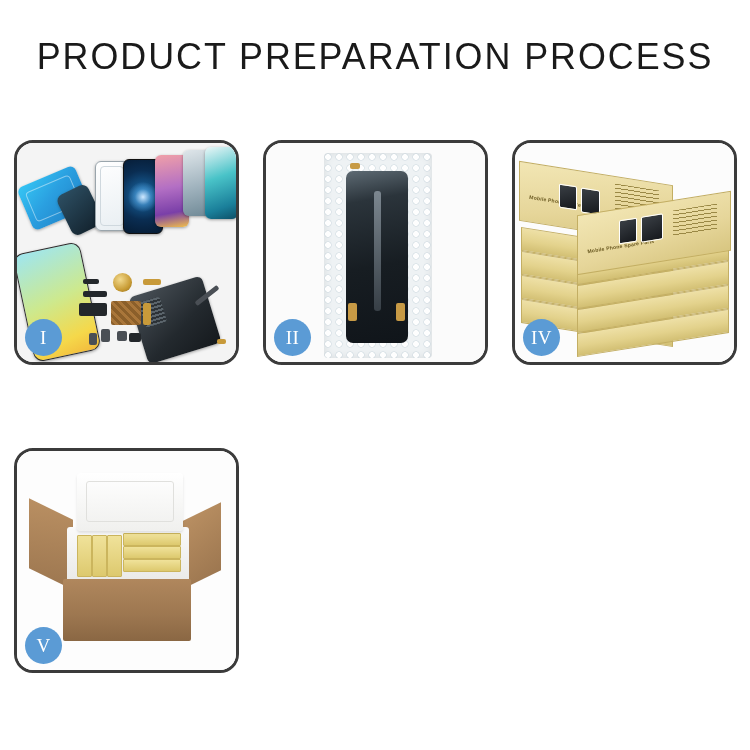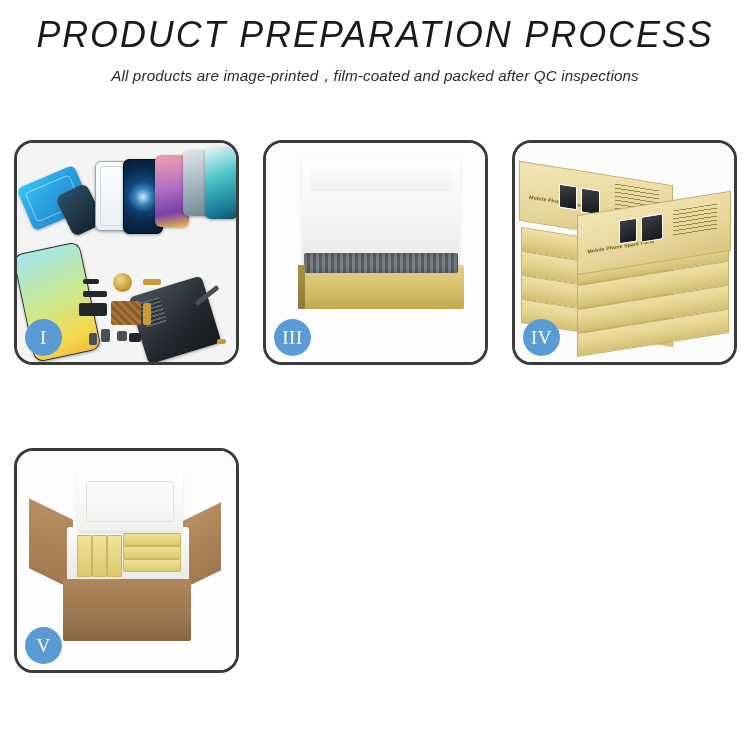--- a/index.html
+++ b/index.html
@@ -12,23 +12,22 @@
     height: 750px;
     font-family: "Liberation Sans", sans-serif;
     overflow: hidden;
     position: relative;
   }
 
   
   .header {
     width: 100%;
     text-align: center;
-    padding-top: 16px;
+    padding-top: 38px;
     box-sizing: border-box;
-    font-style: italic;
   }
   .main-title {
     font-family: "Liberation Sans", sans-serif;
     font-size: 37px;
     font-weight: 400;
     letter-spacing: 2.0px;
     color: #1a1a1a;
     line-height: 1.05;
     transform: scaleX(0.97);
     white-space: nowrap;
@@ -322,21 +321,20 @@
   }
   .c6-tape {
     position:absolute; background: rgba(150,118,78,.7);
   }
 </style>
 </head>
 <body>
 
 <div class="header">
   <h1 class="main-title">PRODUCT PREPARATION PROCESS</h1>
-  <p class="sub-title">All products are image-printed，film-coated and packed after QC inspections</p>
 </div>
 
 <div class="grid">
 
   <div class="panel">
     <div class="panel-art">
       <div class="p1-bg"></div>
       <div class="ph ph-blue"></div>
       <div class="ph ph-dark"></div>
       <div class="ph ph-glass"></div>
@@ -356,29 +354,33 @@
       <div class="chip" style="left:84px;top:186px;width:9px;height:13px;"></div>
       <div class="chip" style="left:100px;top:188px;width:10px;height:10px;"></div>
       <div class="chip dark" style="left:112px;top:190px;width:12px;height:9px;"></div>
       <div class="chip" style="left:72px;top:190px;width:8px;height:12px;"></div>
       <div class="chip gold" style="left:200px;top:196px;width:9px;height:5px;"></div>
       <div class="chip" style="left:176px;top:150px;width:28px;height:5px;transform:rotate(-38deg);"></div>
     </div>
     <div class="badge">I</div>
   </div>
 
-
   <div class="panel">
     <div class="panel-art">
-      <div class="p3-bg"></div>
-      <div class="foam-lid"></div>
-      <div class="kraft-tray"></div>
+      <div class="p2-bg"></div>
+      <div class="bubble-pack">
+        <div class="inner-part"></div>
+        <div class="flex-tab" style="left:26px;top:10px;width:10px;height:6px;"></div>
+        <div class="flex-tab" style="left:24px;top:150px;width:9px;height:18px;"></div>
+        <div class="flex-tab" style="left:72px;top:150px;width:9px;height:18px;"></div>
+      </div>
     </div>
-    <div class="badge">III</div>
+    <div class="badge">II</div>
   </div>
+
 
   <div class="panel">
     <div class="panel-art">
       <div class="p4-bg"></div>
 
       <div class="stack-box" style="left:6px;top:168px;width:150px;height:22px;transform:skewY(9deg);"></div>
       <div class="stack-box" style="left:6px;top:144px;width:150px;height:22px;transform:skewY(9deg);"></div>
       <div class="stack-box" style="left:6px;top:120px;width:150px;height:22px;transform:skewY(9deg);"></div>
       <div class="stack-box" style="left:6px;top:96px;width:150px;height:22px;transform:skewY(9deg);"></div>
 

